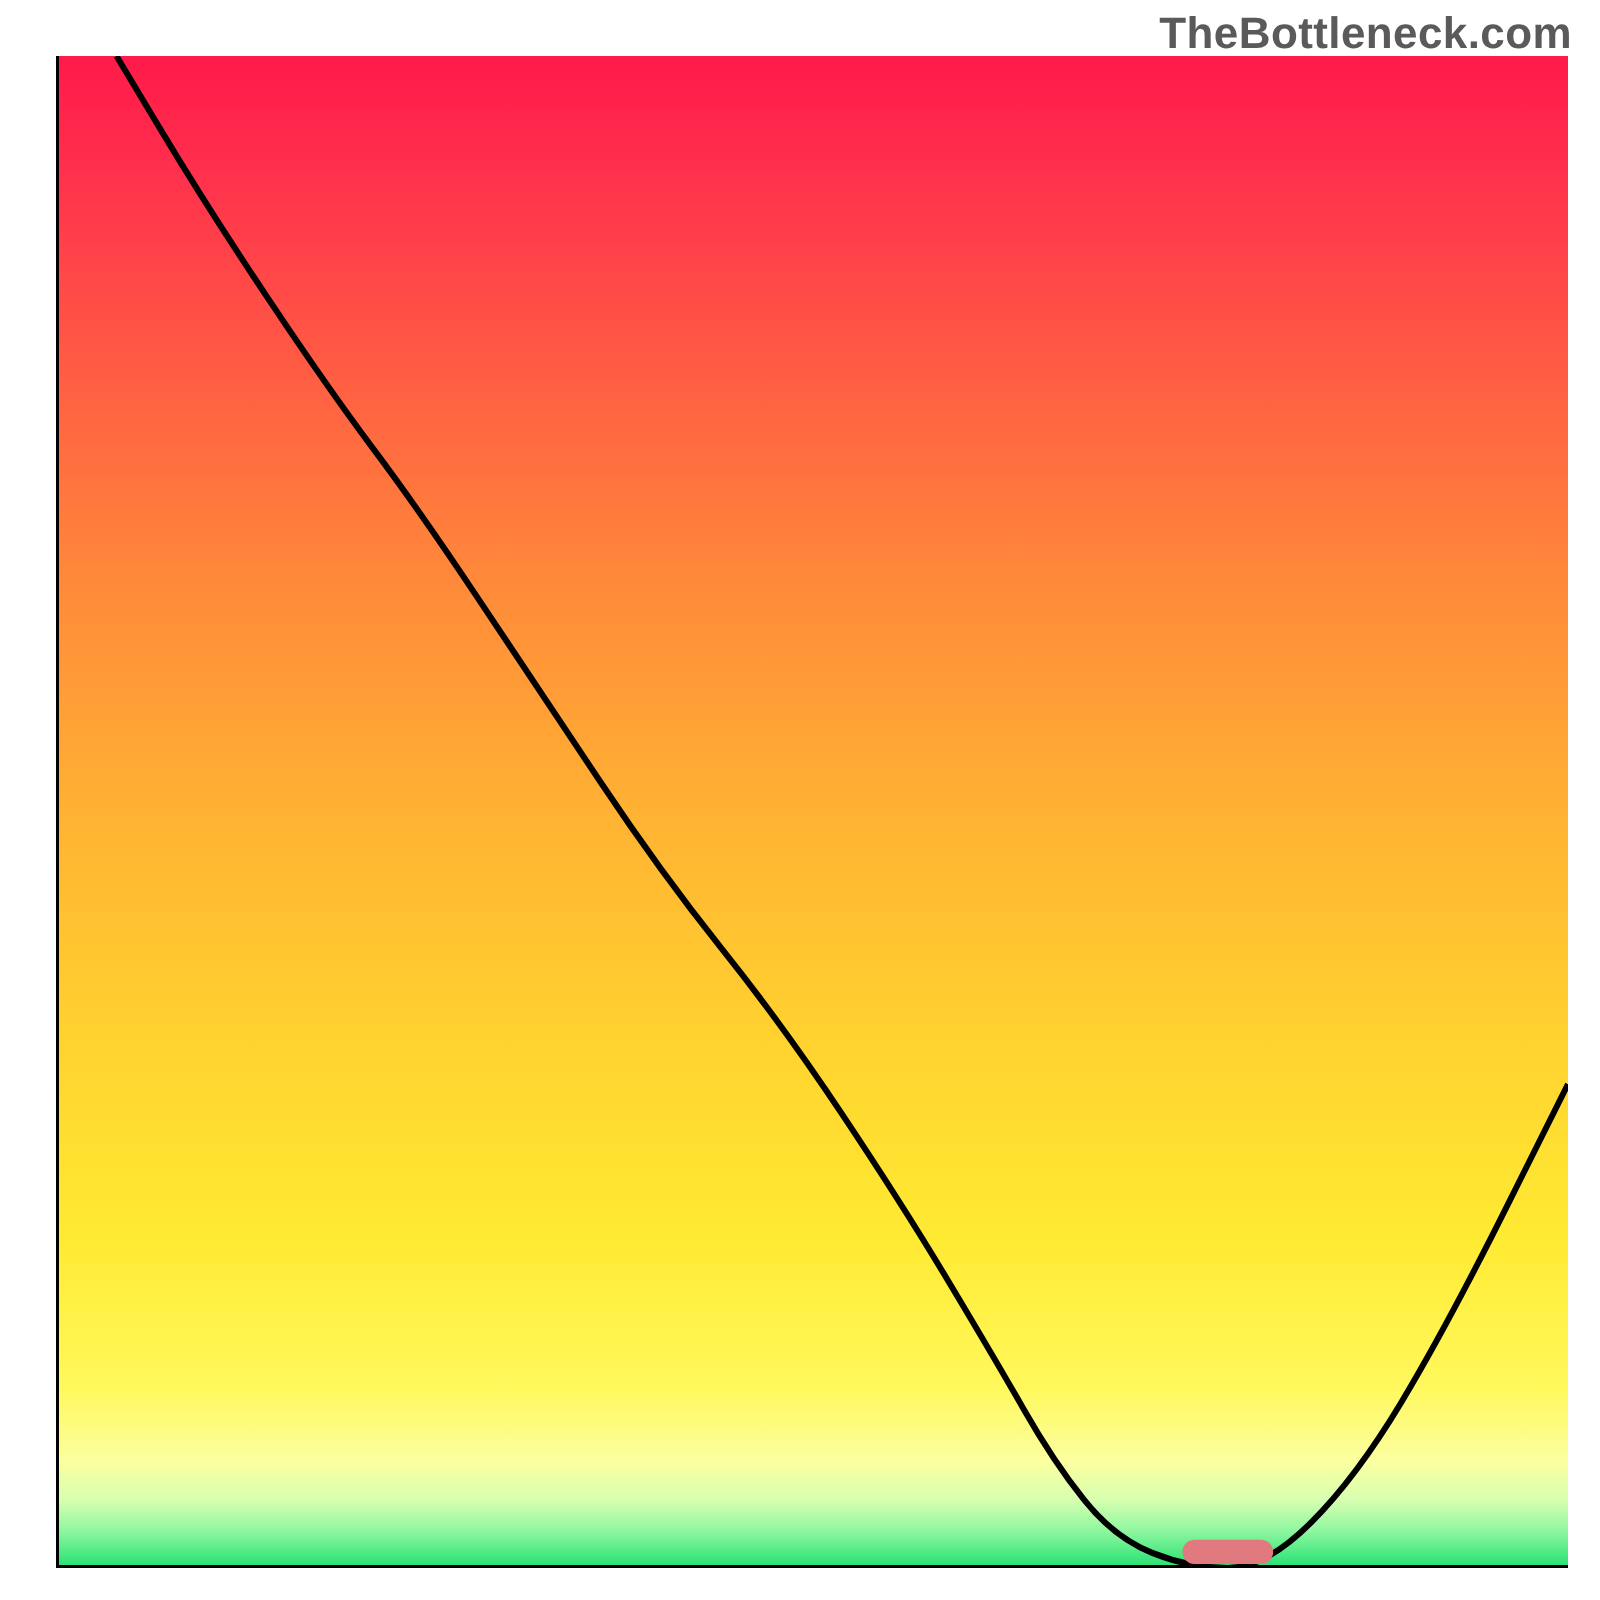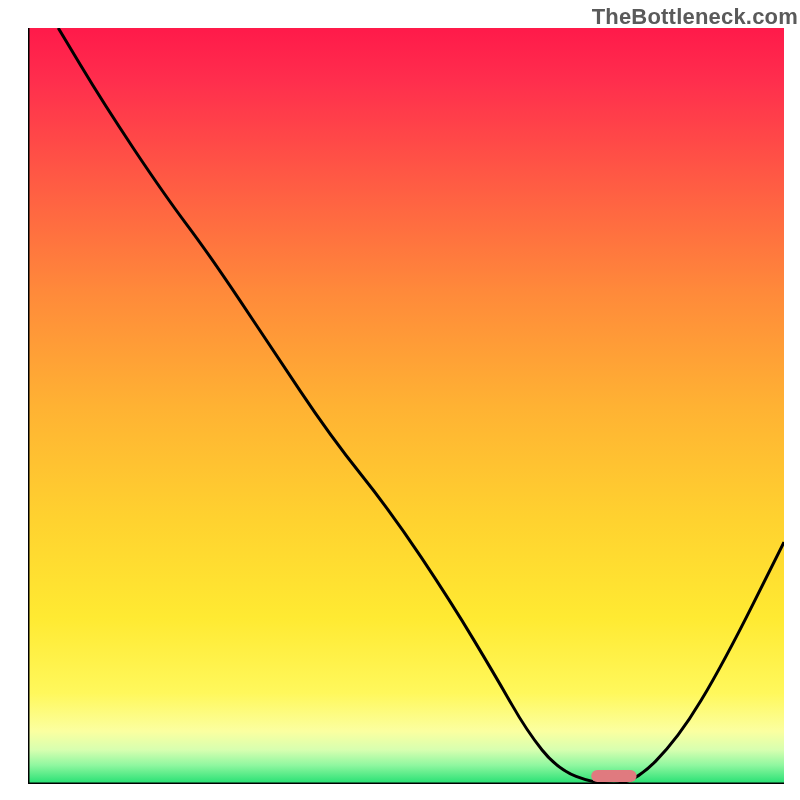--- a/index.html
+++ b/index.html
@@ -12,21 +12,21 @@
     overflow: hidden;
   }
   .container {
     position: relative;
     width: 800px;
     height: 800px;
   }
   .watermark {
     position: absolute;
     top: 4px;
-    right: 2px;
+    right: 14px;
     font-size: 22px;
     font-weight: 600;
     color: #5a5a5a;
     letter-spacing: 0.2px;
   }
   .plot {
     position: absolute;
     left: 28px;
     top: 28px;
     width: 756px;

